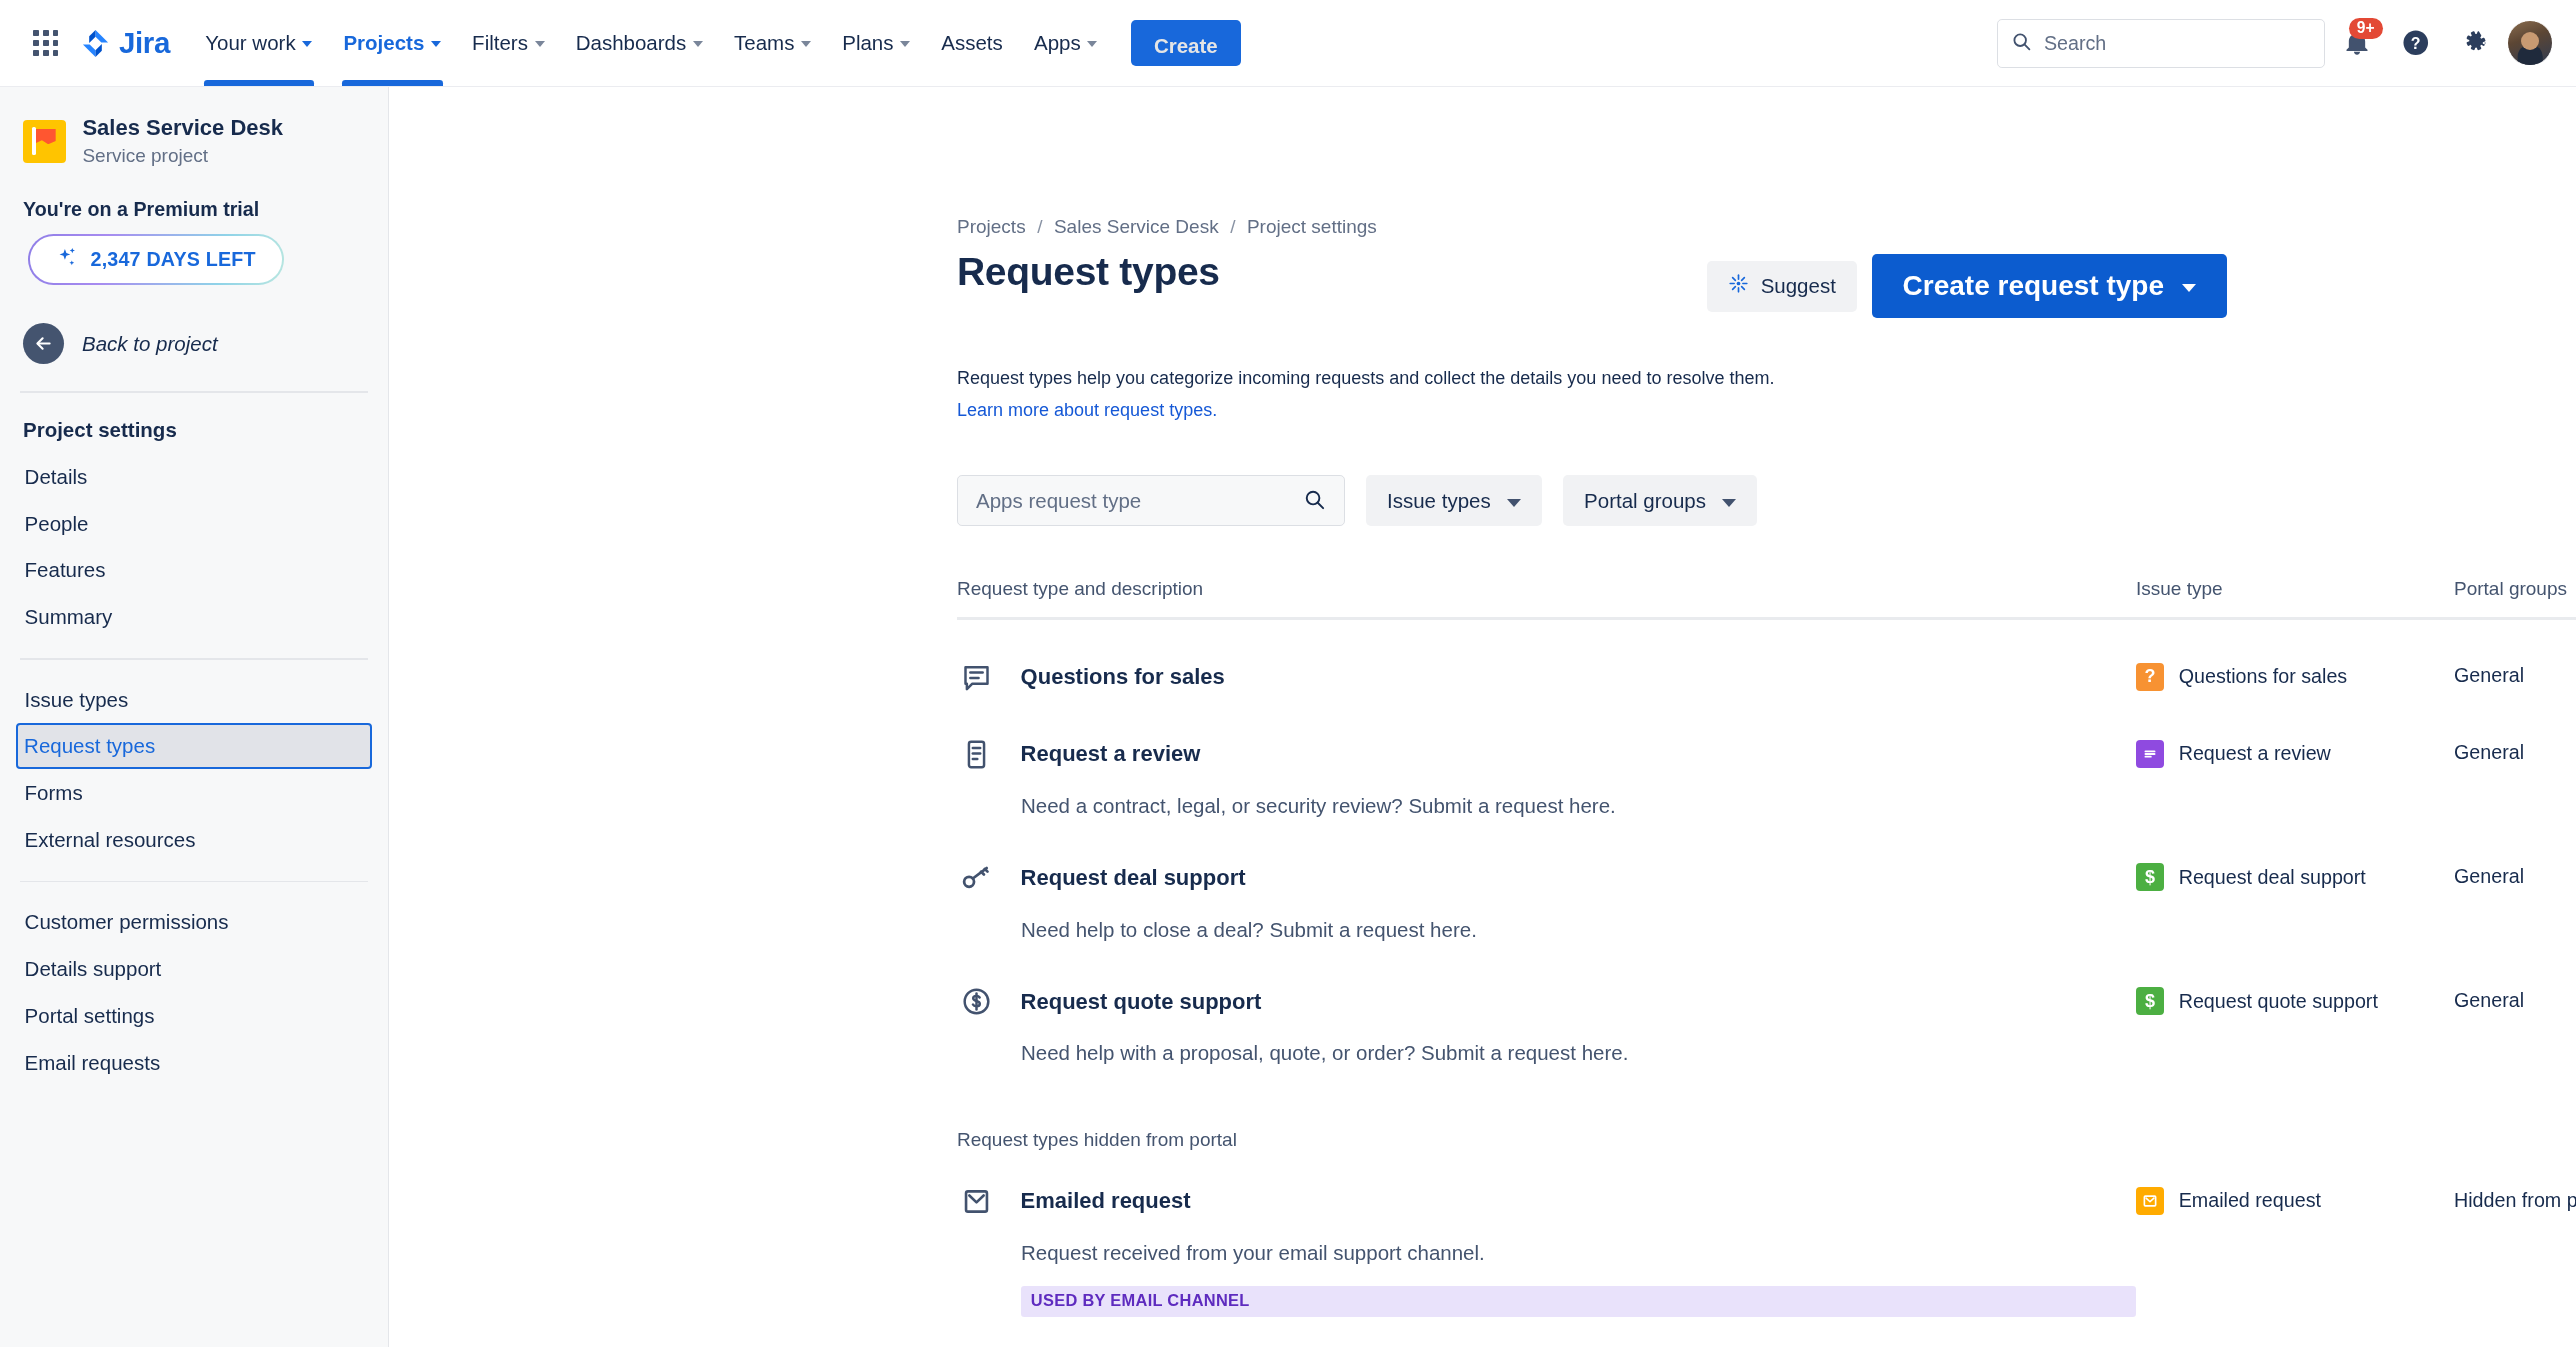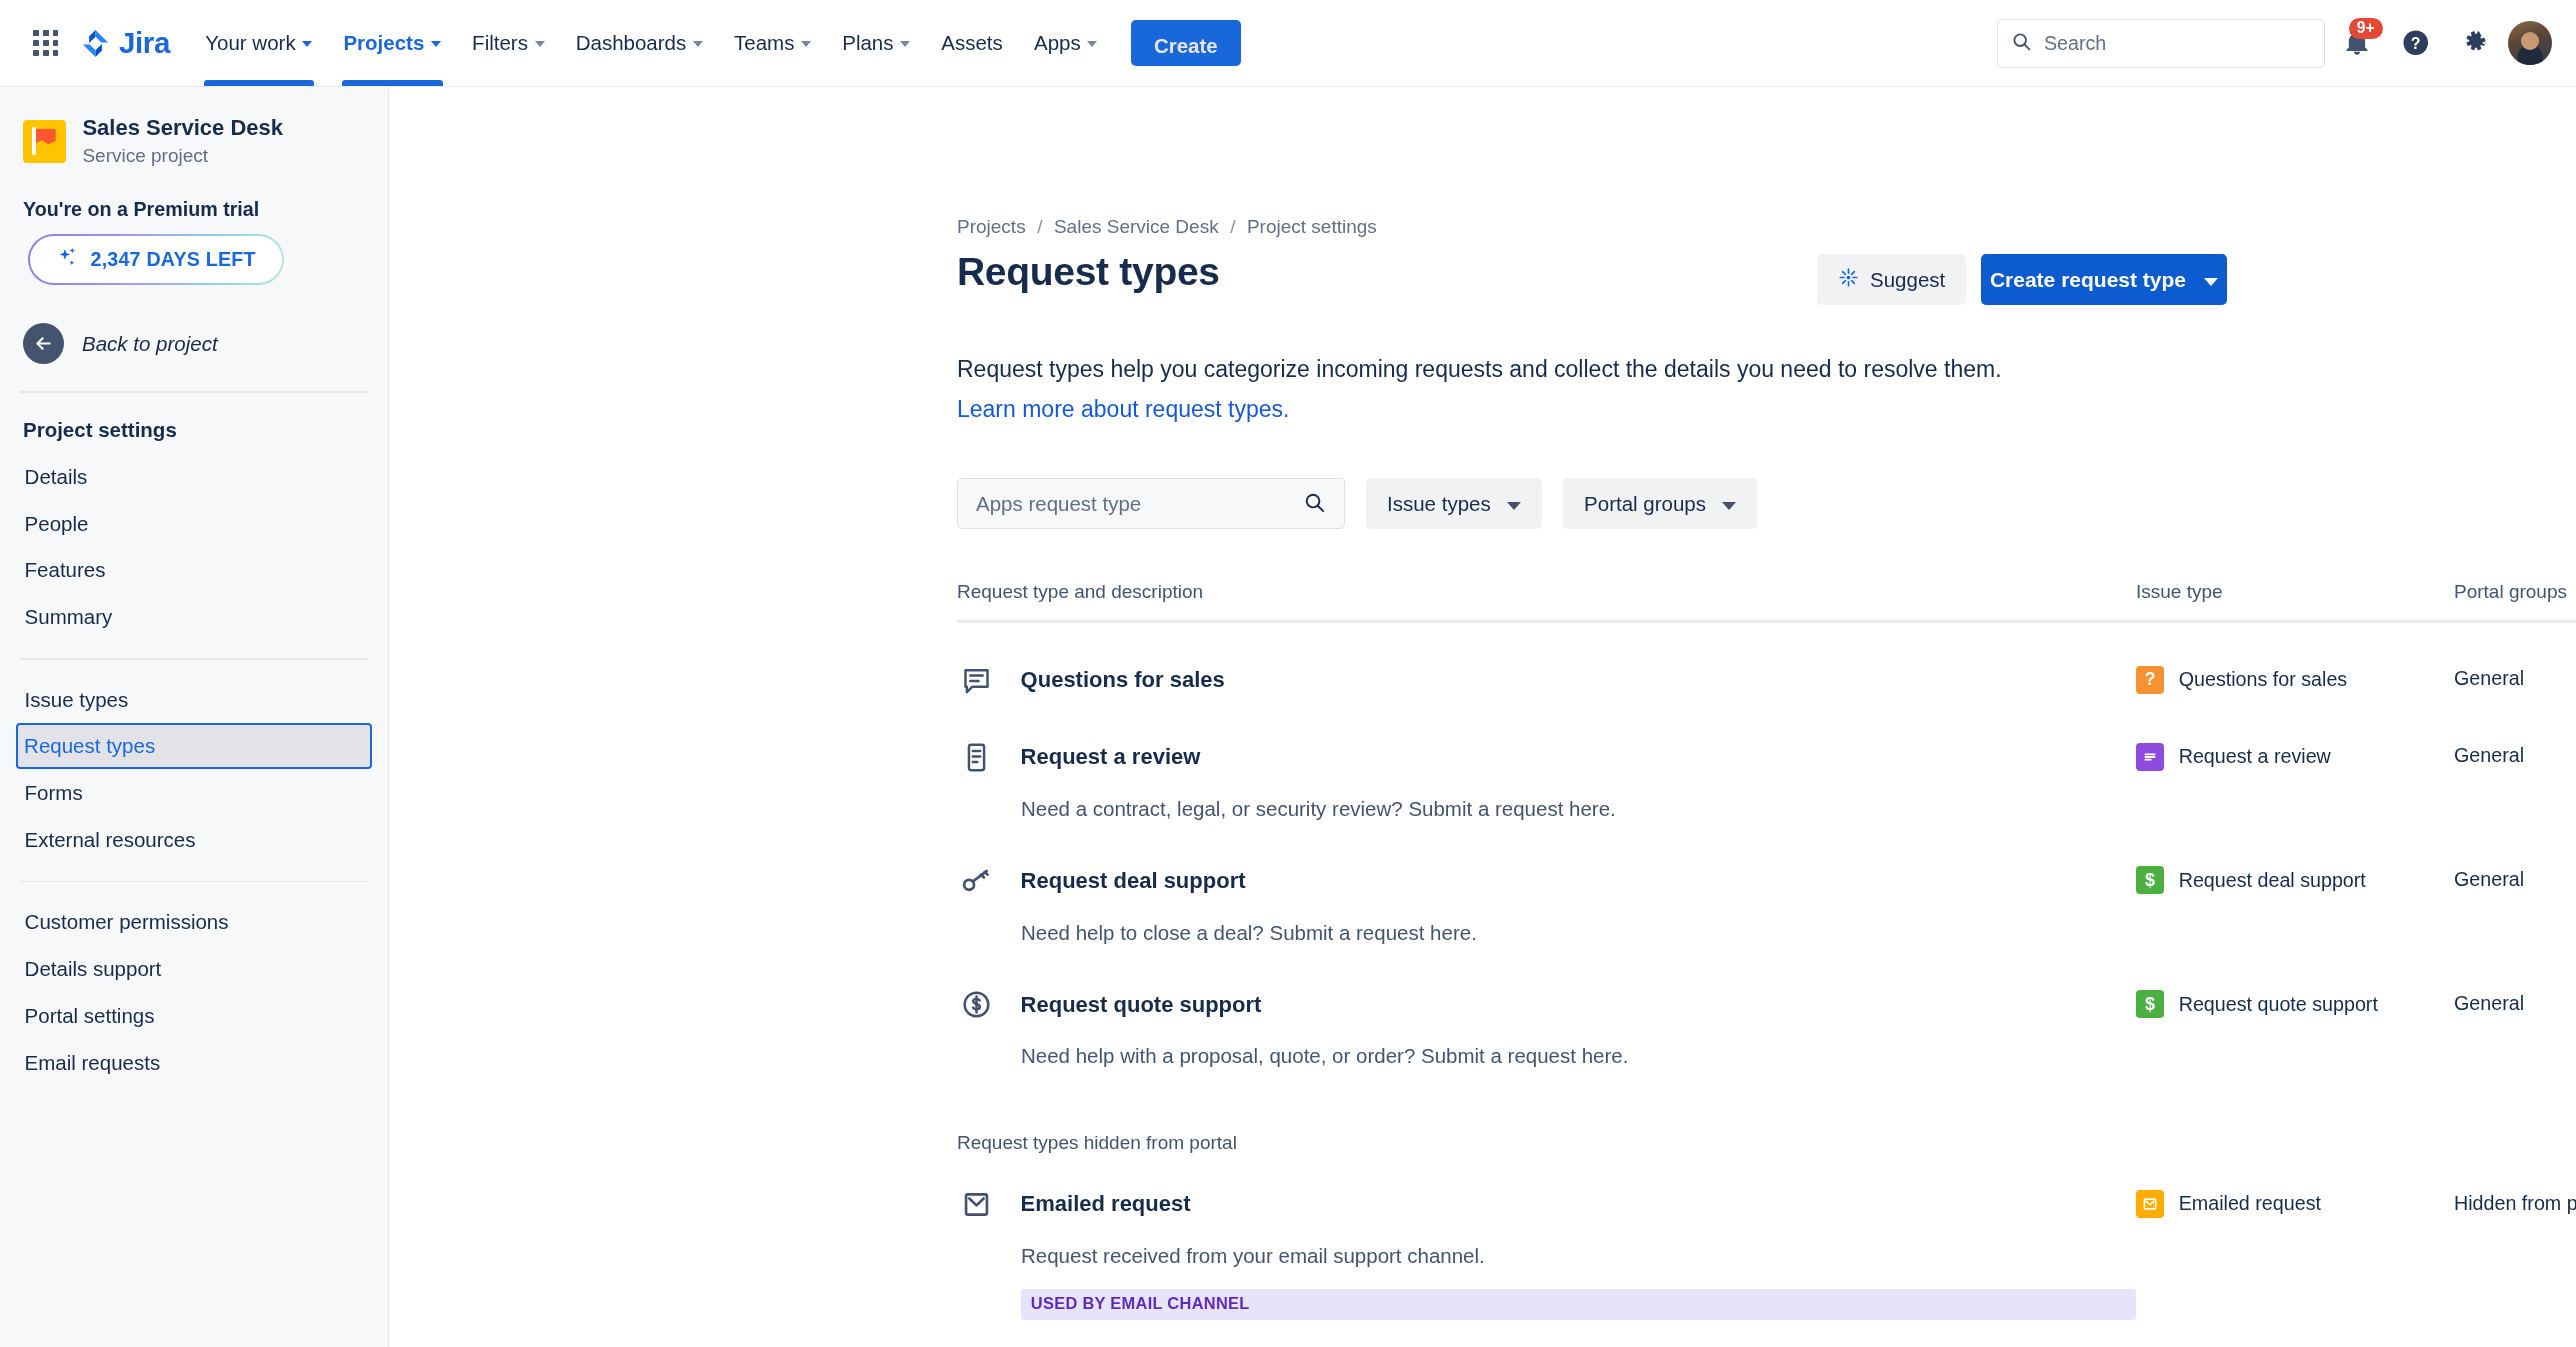--- a/index.html
+++ b/index.html
@@ -182,28 +182,28 @@
   .title-actions { margin-left: auto; display: flex; align-items: center; gap: 14.7px; margin-top: 4.9px; }
   .suggest-btn {
     display: flex; align-items: center; gap: 11.5px;
     background: #f1f2f4; border: none; border-radius: 4.9px;
     height: 51px; padding: 0 21px; cursor: pointer;
     font-size: 20.5px; color: #172b4d; font-family: inherit; font-weight: 400;
   }
   .create-rt-btn {
     display: flex; align-items: center; gap: 18px;
     background: #0c5ccf; border: none; border-radius: 4.9px;
-    height: 51px; padding: 0 9px; cursor: pointer;
-    font-size: 21px; color: #fff; font-weight: 600; font-family: inherit;
+    height: 64px; padding: 0 31px; cursor: pointer;
+    font-size: 28px; color: #fff; font-weight: 600; font-family: inherit;
   }
   .create-rt-btn .chev { width: 0; height: 0;
     border-left: 7.4px solid transparent; border-right: 7.4px solid transparent;
     border-top: 8.2px solid #fff; margin-top: 3.3px; }
 
-  .desc { padding-top: 46px; font-size: 23px; color: #172b4d; line-height: 1.6; }
+  .desc { padding-top: 46px; font-size: 18px; color: #172b4d; line-height: 1.6; }
   .desc a { color: #1558d6; text-decoration: none; display: block; margin-top: 2.5px; cursor: pointer; }
 
   .filters { display: flex; align-items: center; gap: 21px; padding-top: 51px; }
   .find-box {
     width: 388px; height: 51px; background: #f7f8f9;
     border: 1.6px solid #dcdfe4; border-radius: 4.9px;
     display: flex; align-items: center; padding: 0 18px; cursor: text;
   }
   .find-box .ph { font-size: 20.5px; color: #626f86; flex: 1; }
   .filter-btn {

